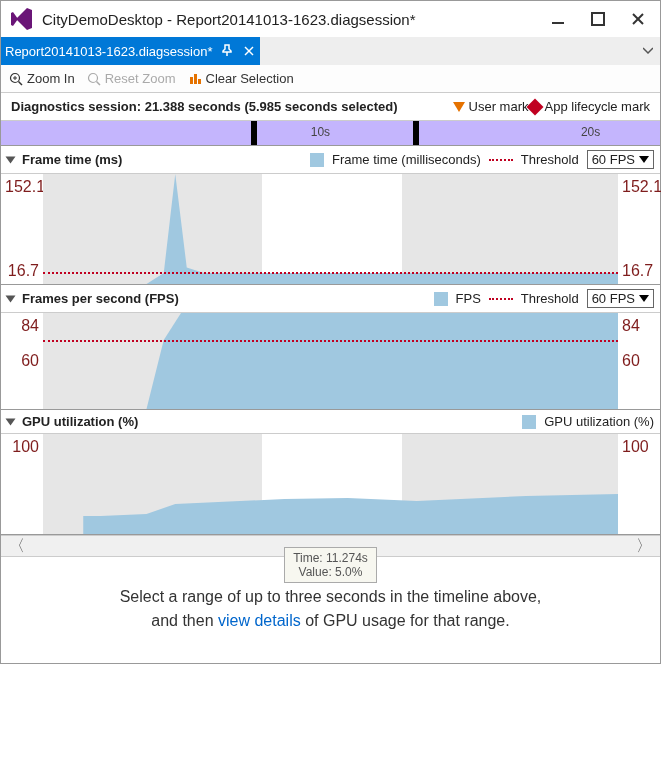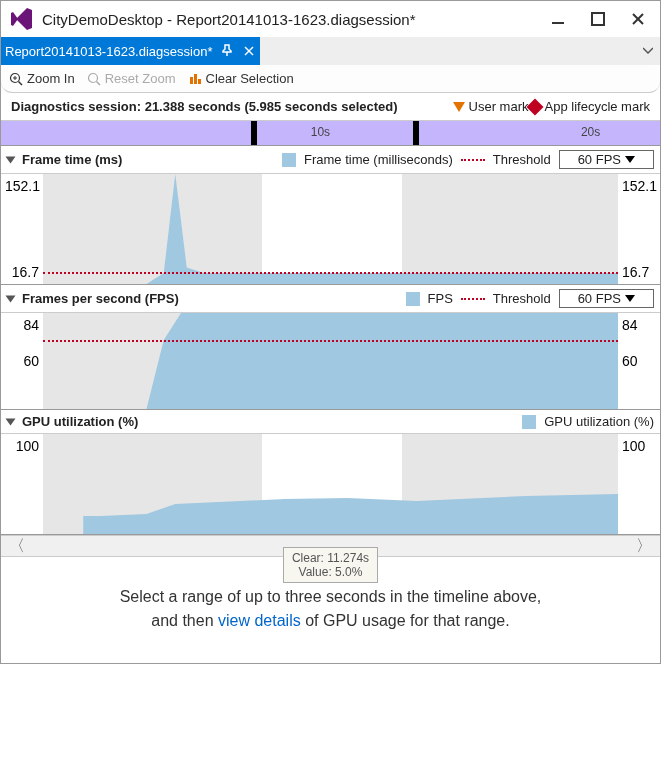--- a/index.html
+++ b/index.html
@@ -7,47 +7,47 @@
   .window { border: 1px solid #999; background: #fff; }
   .titlebar { display: flex; align-items: center; padding: 6px 9px; background: #fff; }
   .vs-logo { width: 24px; height: 24px; margin-right: 8px; }
   .title-text { font-size: 15px; flex: 1; }
   .win-controls { display: flex; gap: 14px; align-items: center; font-size: 18px; }
   .win-btn { width: 26px; height: 20px; display: flex; align-items: center; justify-content: center; cursor: default; }
   .tabbar { background: #eee; display: flex; align-items: stretch; height: 28px; }
   .tab { background: #0078d7; color: #fff; padding: 4px 4px; display: flex; align-items: center; gap: 8px; font-size: 13px; }
   .tab-pin, .tab-close { width: 14px; text-align: center; }
   .tab-right-chevron { margin-left: auto; width: 24px; display:flex; align-items:center; justify-content:center; color:#555; }
-  .toolbar { display: flex; align-items: center; gap: 12px; padding: 6px 8px; border-bottom: 1px solid #ccc; background: #fdfdfd; border-radius: 11px; }
+  .toolbar { display: flex; align-items: center; gap: 12px; padding: 6px 8px; border-bottom: 1px solid #ccc; background: #fdfdfd; }
   .tool-item { display: flex; align-items: center; gap: 4px; color: #333; }
   .tool-item.disabled { color: #aaa; }
   .tool-icon { width: 14px; height: 14px; display:inline-block; }
   .legend-bar { display: flex; align-items: center; padding: 6px 10px; gap: 0; }
   .legend-text { font-weight: bold; flex: 1; }
   .legend-mark { display: flex; align-items: center; gap: 4px; }
   .triangle-down { width: 0; height: 0; border-left: 6px solid transparent; border-right: 6px solid transparent; border-top: 10px solid #e57200; }
   .diamond { width: 12px; height: 12px; background: #c00020; transform: rotate(45deg); }
   .timeline-ruler { position: relative; height: 26px; background: #c4b5fd; border-top:1px solid #ccc; border-bottom:1px solid #999; }
   .ruler-tick-bold { position:absolute; top:0; width:6px; height:100%; background:#000; }
   .ruler-label { position:absolute; top:4px; font-size:12px; color:#444; }
   .panel { border-bottom: 1px solid #999; }
   .panel-header { display:flex; align-items:center; gap:8px; padding:4px 6px; background:#fff; border-bottom:1px solid #ccc; font-size:13px; }
   .collapse-tri { width:0; height:0; border-left:7px solid #555; border-top:5px solid transparent; border-bottom:5px solid transparent; transform: rotate(90deg); }
   .panel-title { font-weight: bold; }
   .panel-spacer { flex:1; }
   .swatch { width:14px; height:14px; display:inline-block; }
   .sw-blue { background:#a0c8e0; }
   .threshold-sample { width:24px; height:0; border-top:2px dotted #c00020; display:inline-block; vertical-align:middle; }
-  .fps-select { border:1px solid #666; padding:1px 18px; display:flex; align-items:center; gap:4px; }
+  .fps-select { border:1px solid #666; padding:1px 4px; display:flex; align-items:center; gap:4px; }
   .fps-chevron { width:0;height:0;border-left:5px solid transparent;border-right:5px solid transparent;border-top:7px solid #000; }
   .chart-row { display:flex; height:110px; }
   .ft-chart-row { height:110px; }
   .fps-chart-row { height:96px; }
   .gpu-chart-row { height:100px; }
-  .y-left, .y-right { width:42px; background:#fff; display:flex; flex-direction:column; justify-content:space-between; padding:4px 4px; font-size:14px; color:#000000; text-align:right; }
+  .y-left, .y-right { width:42px; background:#fff; display:flex; flex-direction:column; justify-content:space-between; padding:4px 4px; font-size:16px; color:#7f1d1d; text-align:right; }
   .y-right { text-align:left; }
   .chart-area { flex:1; position:relative; background:#e6e6e6; overflow:hidden; }
   .threshold-line { position:absolute; left:0; right:0; border-top:2px dotted #c00020; }
   .sel-range { position:absolute; top:0; bottom:0; background:#fff; }
   .area-poly { position:absolute; left:0; top:0; width:100%; height:100%; }
   .hscroll { display:flex; align-items:center; justify-content:space-between; height:22px; background:#f0f0f0; border-top:1px solid #ccc; border-bottom:1px solid #ccc; padding:0 8px; font-size:16px; color:#666; }
   .tooltip-box { position:relative; display:flex; justify-content:center; }
   .tooltip { position:absolute; top:-10px; background:#f7f7f0; border:1px solid #aaa; padding:3px 8px; font-size:12px; color:#555; text-align:center; }
   .instruction { text-align:center; padding:28px 30px 30px 30px; font-size:16px; color:#333; line-height:1.5; }
   .instruction a { color:#0066cc; text-decoration:none; }
@@ -247,21 +247,21 @@
     </div>
   </div>
 
   <div class="hscroll">
     <span>〈</span>
     <span>〉</span>
   </div>
 
   <div class="tooltip-box">
     <div class="tooltip">
-      <div>Clear: 11.274s</div>
+      <div>Time: 11.274s</div>
       <div>Value: 5.0%</div>
     </div>
   </div>
 
   <div class="instruction">
     <span>Select a range of up to three seconds in the timeline above,</span><br>
     <span>and then </span><a href="#">view details</a><span> of GPU usage for that range.</span>
   </div>
 
 </div>

